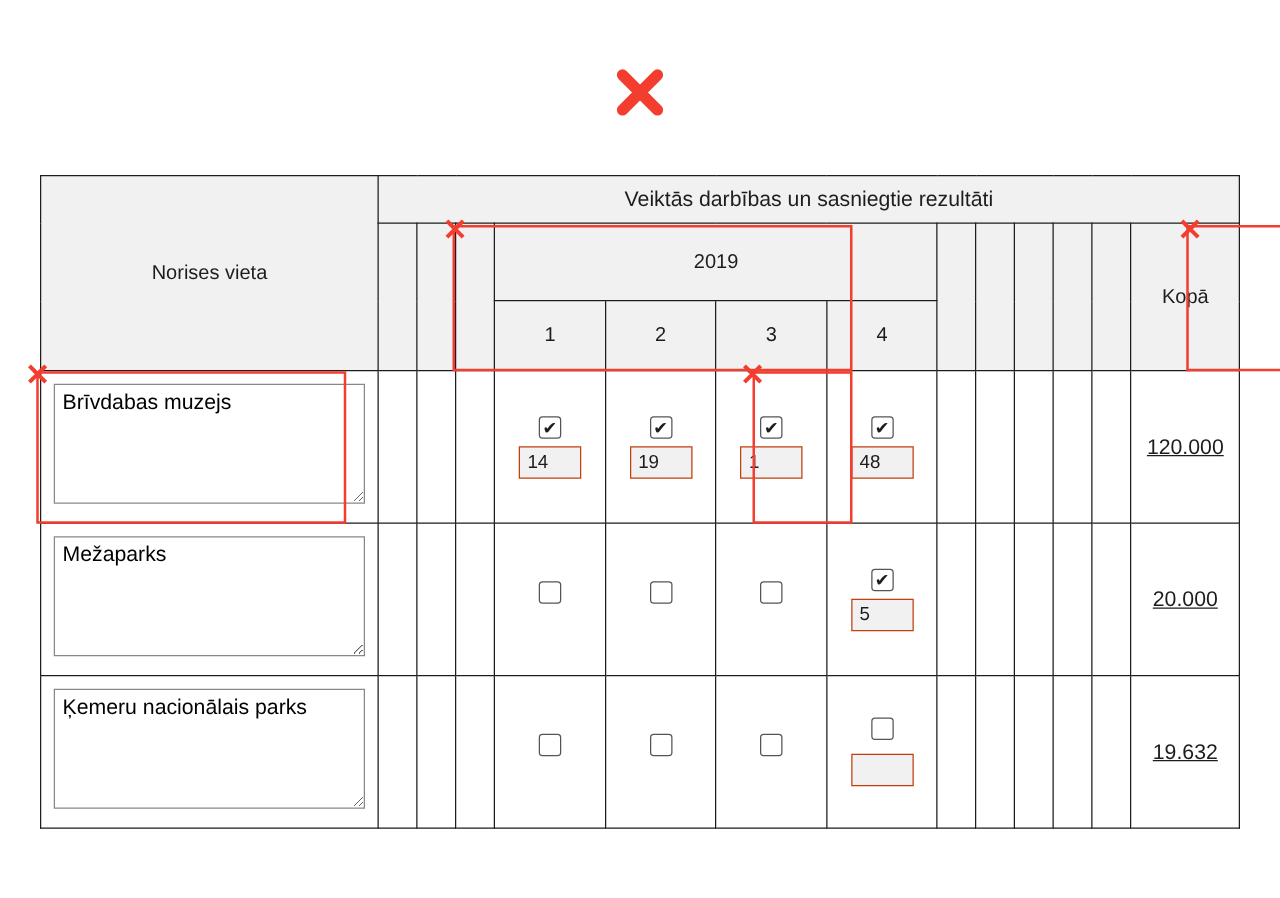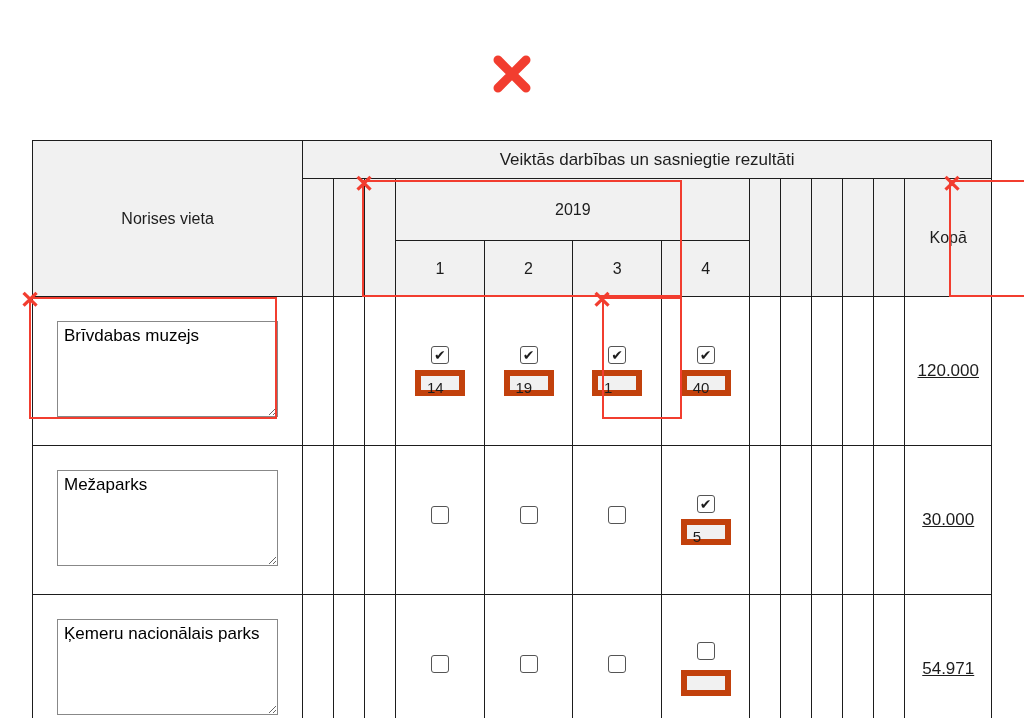--- a/index.html
+++ b/index.html
@@ -58,21 +58,21 @@
   .col-total { width: 78px; }
 
   .hdr-tall { height: 156px; }
   .hdr-top { height: 38px; font-size: 17px; }
   .hdr-year { height: 62px; }
   .hdr-sub { height: 56px; }
   .body-row { height: 122px; }
 
   .name-cell {
     vertical-align: top;
-    padding: 24px;
+    padding: 10px;
   }
   textarea.name-input {
     width: 100%;
     height: 96px;
     resize: vertical;
     font-family: inherit;
     font-size: 17px;
     padding: 4px 6px;
     border: 1px solid #888;
     background: #fff;
@@ -90,21 +90,21 @@
     align-items: center; justify-content: center;
     margin-bottom: 6px;
     font-size: 14px;
     line-height: 1;
   }
   .num {
     display: inline-block;
     min-width: 50px;
     height: 26px;
     line-height: 24px;
-    border: 6px solid #c2410c;
+    border: 1px solid #c2410c;
     background: var(--input-bg);
     font-size: 15px;
     text-align: left;
     padding: 0 6px;
   }
   .num.empty { color: transparent; }
 
   .total-cell {
     text-align: center;
     vertical-align: middle;
@@ -181,21 +181,21 @@
   </thead>
   <tbody id="tbody">
         <tr class="body-row">
           <td class="name-cell"><textarea class="name-input" style="">Brīvdabas muzejs</textarea></td>
           <td></td>
           <td></td>
           <td></td>
           <td class="qcell"><div class="chk">✔</div><br><span class="num">14</span></td>
           <td class="qcell"><div class="chk">✔</div><br><span class="num">19</span></td>
           <td class="qcell"><div class="chk">✔</div><br><span class="num">1</span></td>
-          <td class="qcell"><div class="chk">✔</div><br><span class="num">40</span></td>
+          <td class="qcell"><div class="chk">✔</div><br><span class="num">48</span></td>
           <td></td>
           <td></td>
           <td></td>
           <td></td>
           <td></td>
           <td class="total-cell">120.000</td>
         </tr>
         <tr class="body-row">
           <td class="name-cell"><textarea class="name-input" style="">Mežaparks</textarea></td>
           <td></td>
@@ -203,37 +203,37 @@
           <td></td>
           <td class="qcell"><div class="chk"></div></td>
           <td class="qcell"><div class="chk"></div></td>
           <td class="qcell"><div class="chk"></div></td>
           <td class="qcell"><div class="chk">✔</div><br><span class="num">5</span></td>
           <td></td>
           <td></td>
           <td></td>
           <td></td>
           <td></td>
-          <td class="total-cell">30.000</td>
+          <td class="total-cell">20.000</td>
         </tr>
         <tr class="body-row">
           <td class="name-cell"><textarea class="name-input" style="">Ķemeru nacionālais parks</textarea></td>
           <td></td>
           <td></td>
           <td></td>
           <td class="qcell"><div class="chk"></div></td>
           <td class="qcell"><div class="chk"></div></td>
           <td class="qcell"><div class="chk"></div></td>
           <td class="qcell"><div class="chk"></div><br><span class="num empty">&nbsp;</span></td>
           <td></td>
           <td></td>
           <td></td>
           <td></td>
           <td></td>
-          <td class="total-cell">54.971</td>
+          <td class="total-cell">19.632</td>
         </tr>
       </tbody>
 </table>
 
 <div class="overlay" style="left:0;top:0;width:100%;height:100%;">
 
   <span class="ann-x" style="left:322px; top:30px;">✕</span>
   <span class="ann-x" style="left:910px; top:30px;">✕</span>
   <span class="ann-x" style="left:-12px; top:146px;">✕</span>
   <span class="ann-x" style="left:560px; top:146px;">✕</span>

